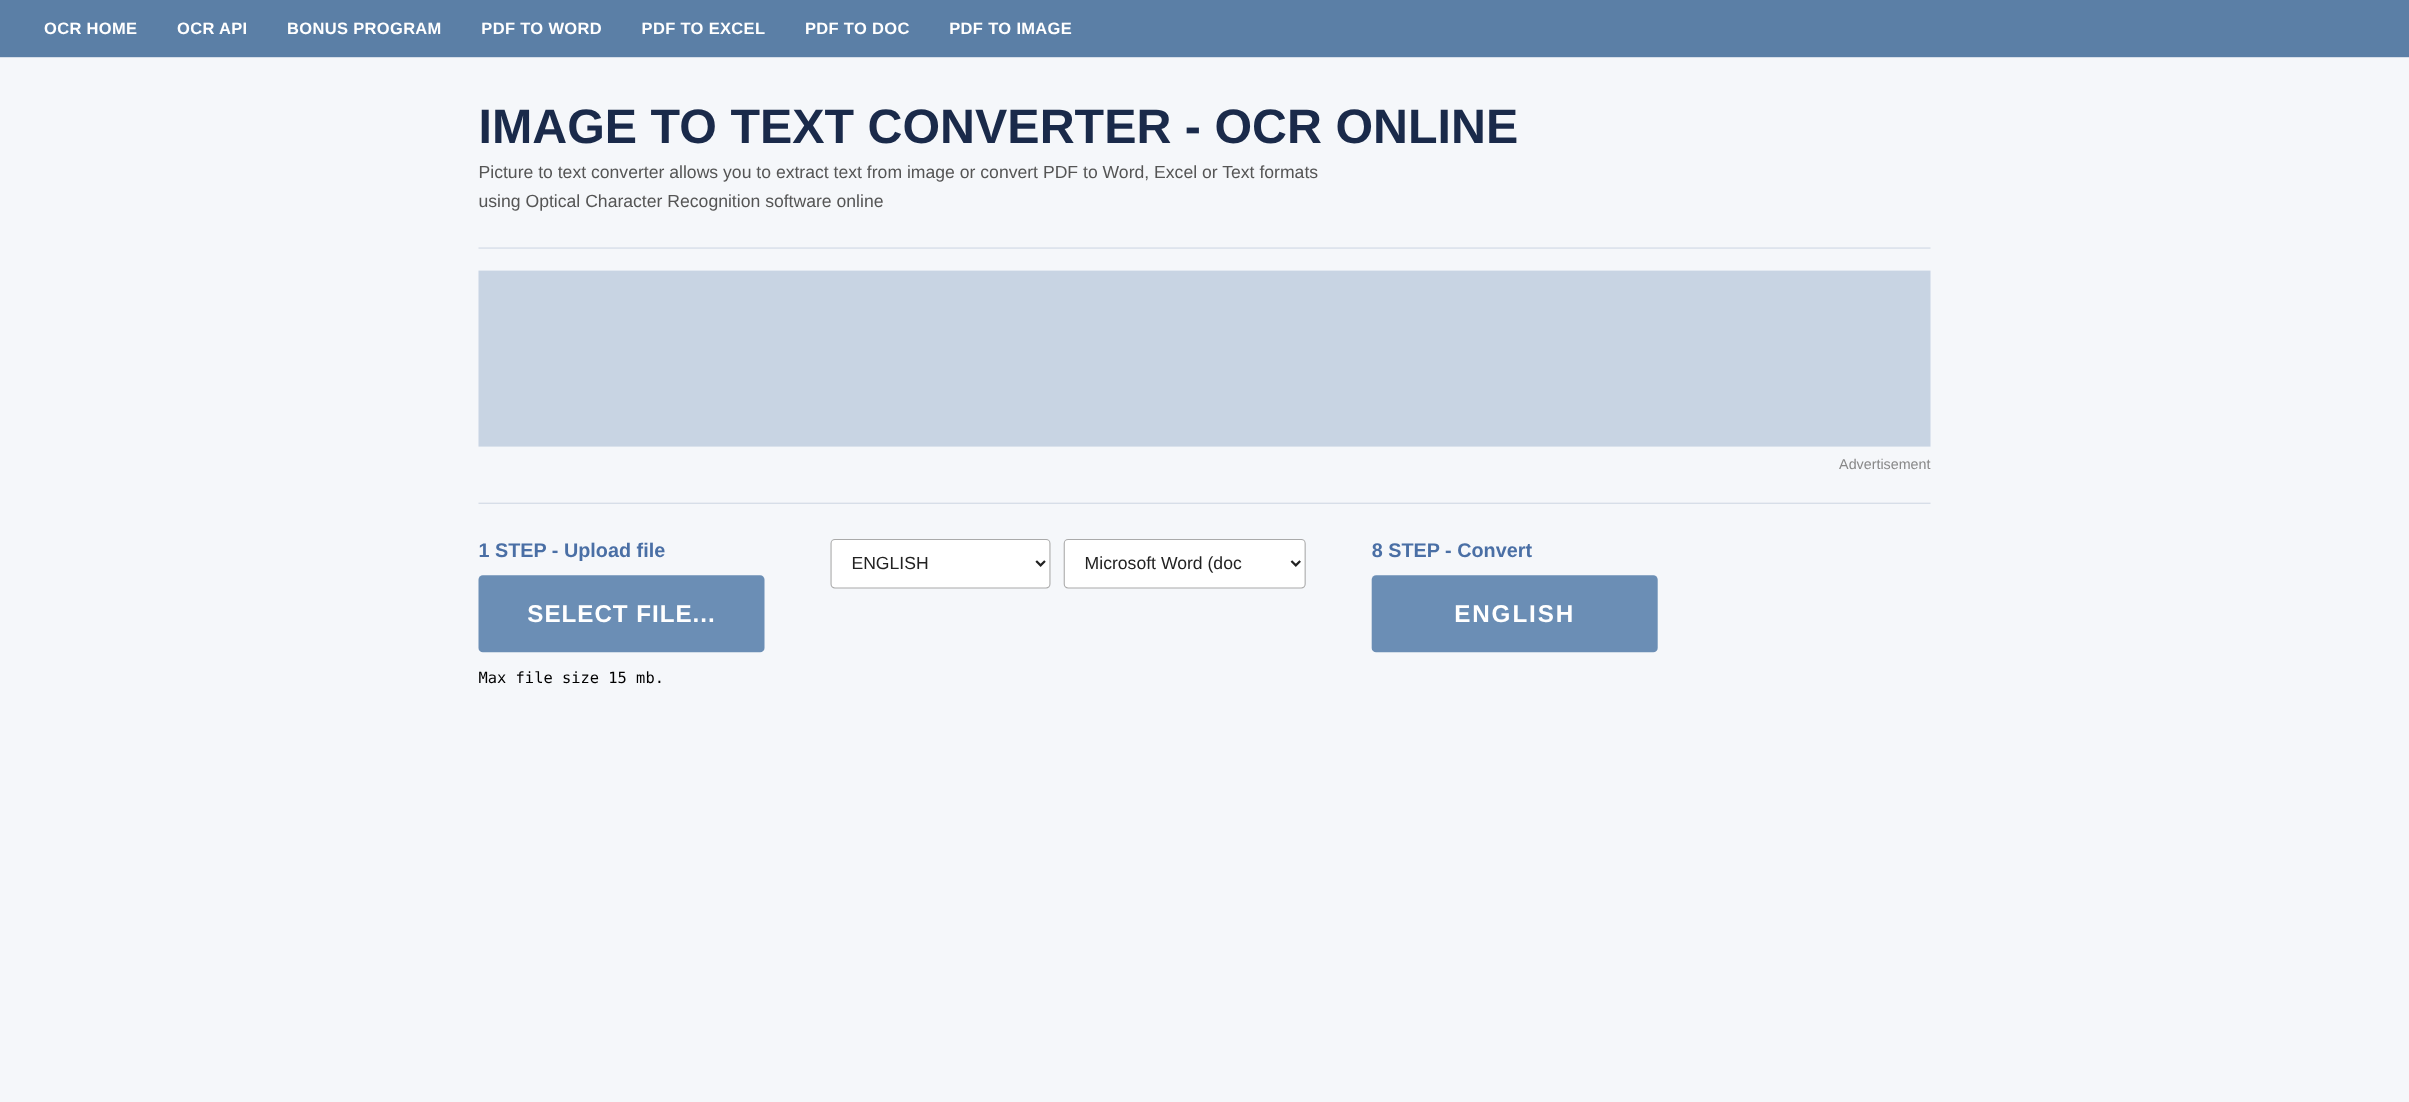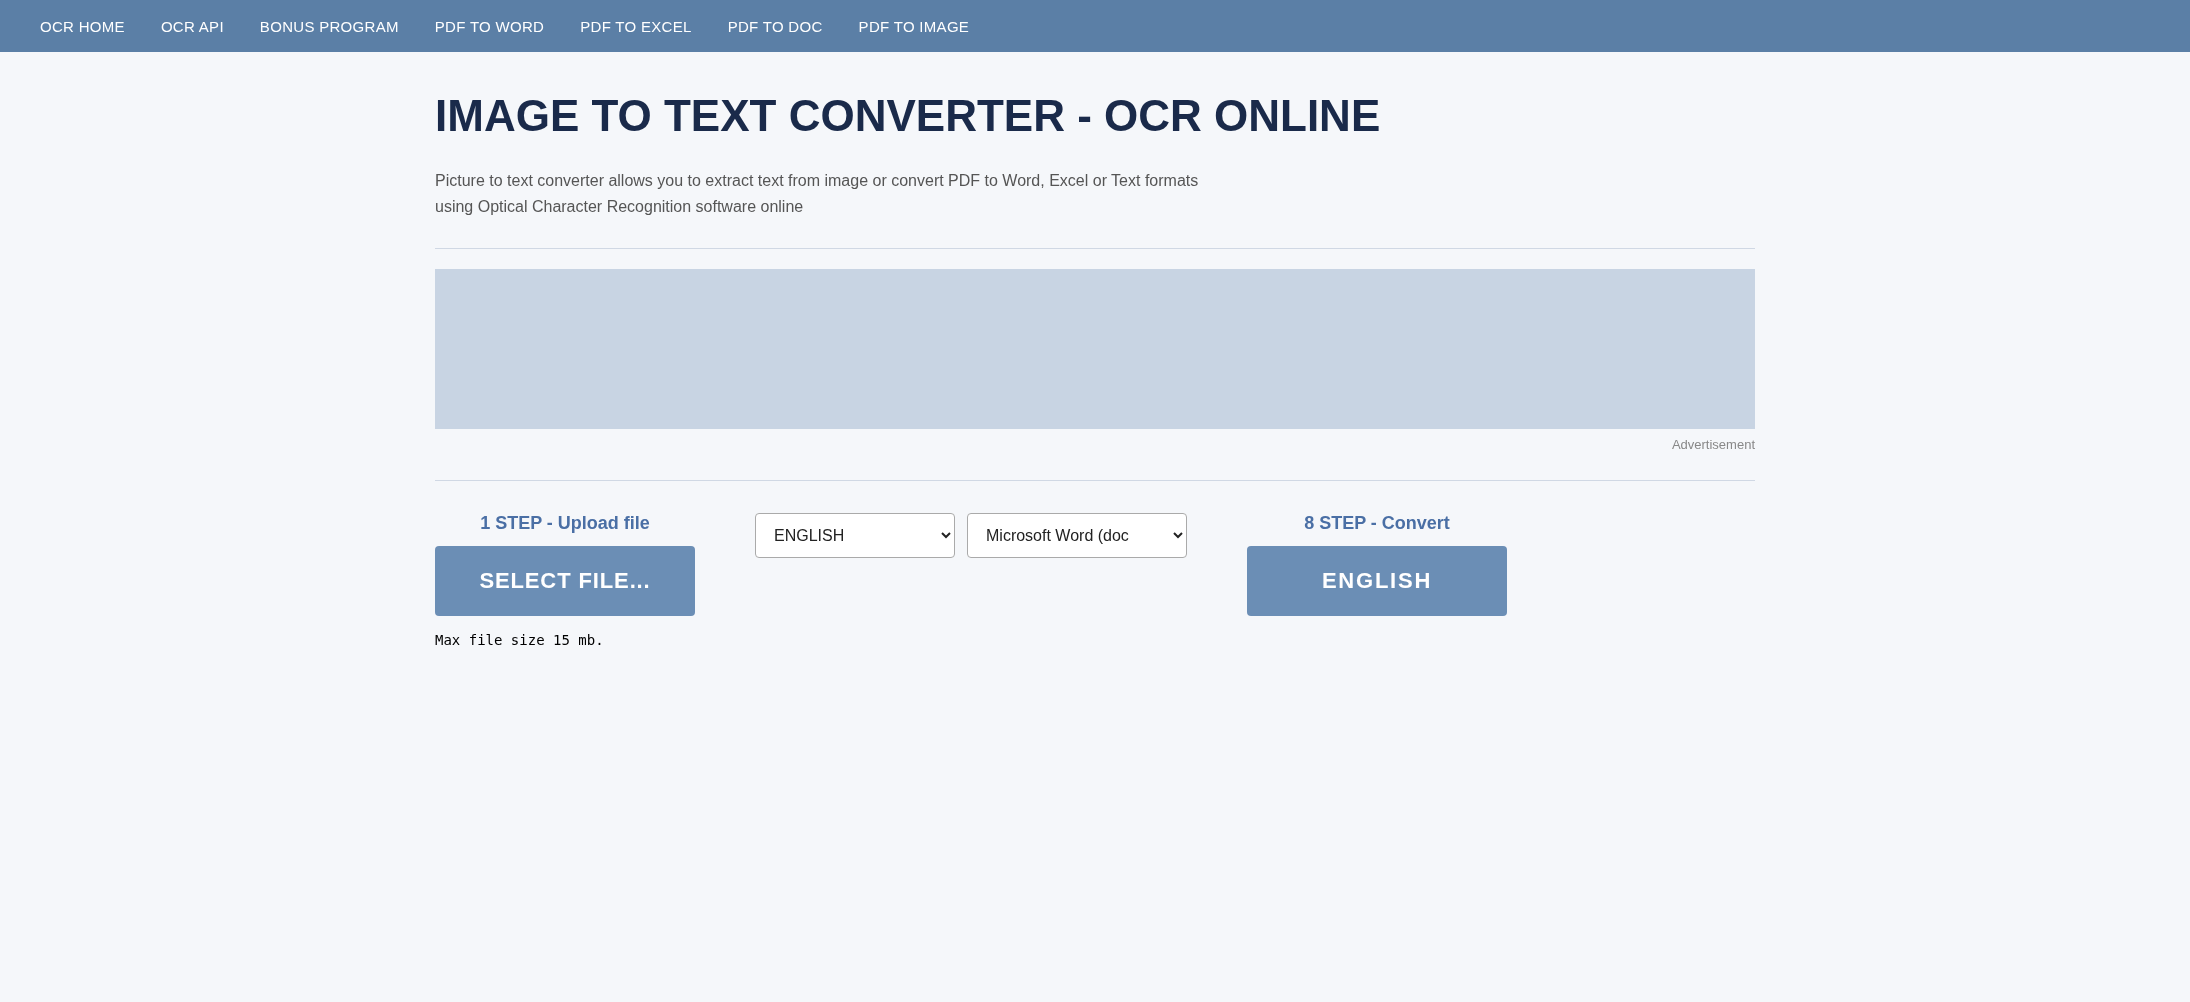--- a/index.html
+++ b/index.html
@@ -19,39 +19,39 @@
       background-color: #5b7fa6;
       display: flex;
       align-items: center;
       padding: 0 40px;
       height: 52px;
     }
 
     nav a {
       color: #fff;
       text-decoration: none;
-      font-weight: normal;
+      font-weight: bold;
       font-size: 15px;
       margin-right: 36px;
       letter-spacing: 0.02em;
       white-space: nowrap;
     }
 
     
     .main-content {
       max-width: 1440px;
       margin: 0 auto;
       padding: 40px 60px 0 60px;
     }
 
     .page-title {
       font-size: 44px;
       font-weight: 900;
       color: #1a2a4a;
-      margin-bottom: 28px;
+      margin-bottom: 5px;
       line-height: 1.1;
     }
 
     .page-subtitle {
       font-size: 16px;
       color: #555;
       line-height: 1.6;
       max-width: 800px;
       margin-bottom: 28px;
     }
@@ -96,21 +96,20 @@
     .step-block {
       display: flex;
       flex-direction: column;
       gap: 12px;
     }
 
     .step-title {
       font-size: 18px;
       font-weight: bold;
       color: #4a6fa5;
-      text-align: center;
     }
 
     
     .select-file-btn {
       background-color: #6b8eb5;
       color: #fff;
       border: none;
       border-radius: 4px;
       padding: 22px 44px;
       font-size: 22px;

